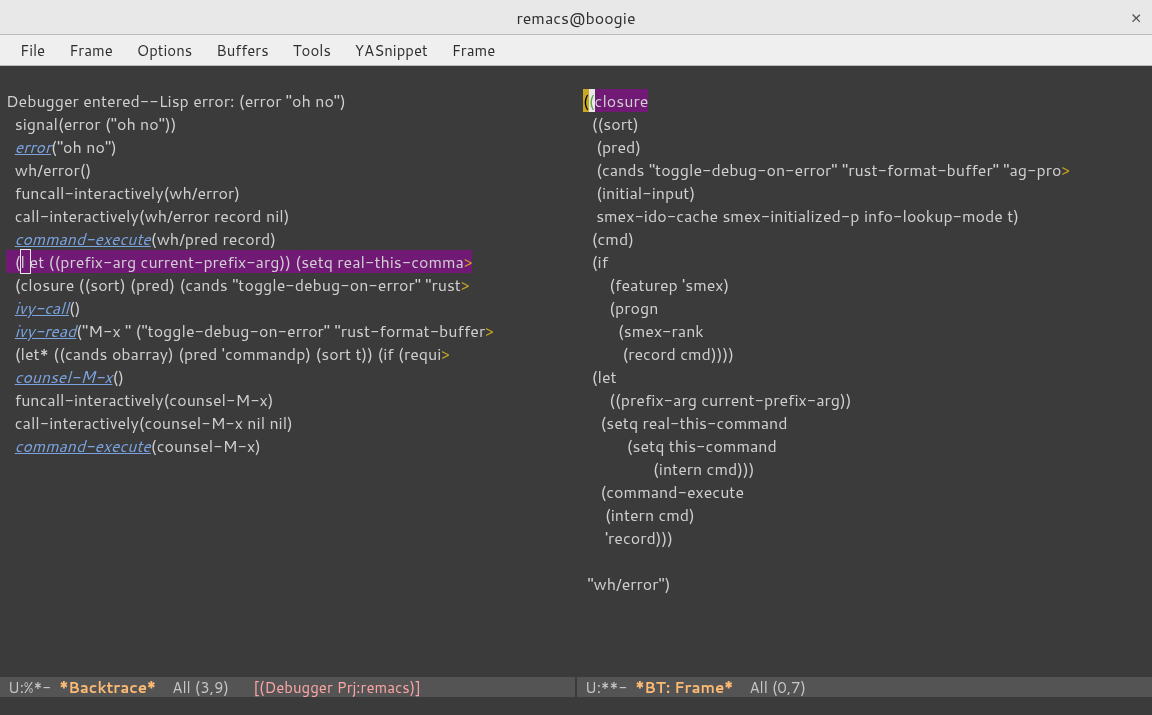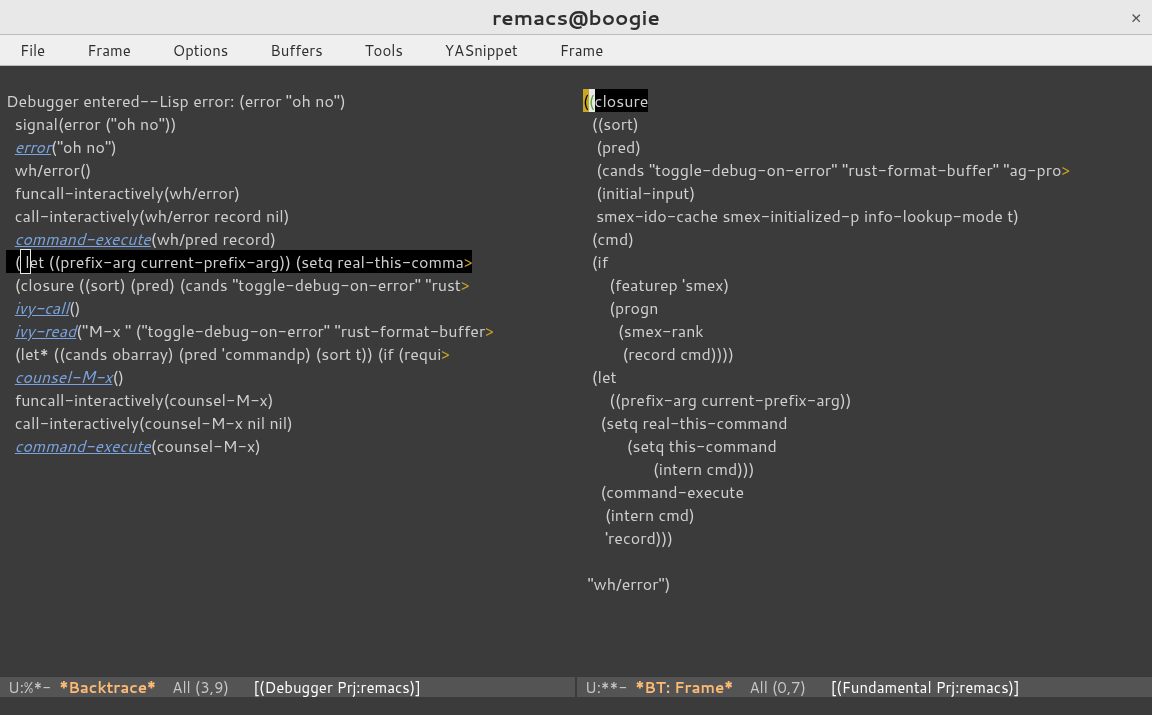--- a/index.html
+++ b/index.html
@@ -1,33 +1,33 @@
 <!DOCTYPE html>
 <html><head>
   <meta charset="utf-8">
   <style>
     * { margin: 0; padding: 0; box-sizing: border-box; }
     body { font-family: "Cantarell", "DejaVu Sans", sans-serif; width: 1152px; height: 715px; overflow: hidden; background: #000; }
     .titlebar { height: 35px; background: #e8e8e8; border-bottom: 1px solid #bbb; display: flex; align-items: center; justify-content: center; position: relative; }
-    .titlebar-title { font-size: 20px; font-weight: 700; color: #2e2e2e; }
+    .titlebar-title { font-size: 16px; font-weight: 400; color: #2e2e2e; }
     .titlebar-close { position: absolute; right: 10px; font-size: 18px; color: #555; cursor: pointer; }
-    .menubar { height: 31px; background: #efefef; border-bottom: 1px solid #bbb; display: flex; align-items: center; padding: 0 8px; gap: 18px; font-size: 15px; color: #2e2e2e; }
+    .menubar { height: 31px; background: #efefef; border-bottom: 1px solid #bbb; display: flex; align-items: center; padding: 0 8px; gap: 0; font-size: 15px; color: #2e2e2e; }
     .menubar-item { padding: 4px 12px; cursor: pointer; }
     .pane { flex: 1; background: #3b3b3b; color: #d0d0d0; display: flex; flex-direction: column; position: relative; overflow: hidden; }
     .pane + .pane { border-left: 2px solid #3b3b3b; }
     .code { flex: 1; white-space: pre; padding: 0 6px 0 6px; overflow: hidden; }
     .link { color: #7aa3e0; text-decoration: underline; cursor: pointer; font-style: italic; }
-    .hl-line { background: #000000; text-align: right; }
+    .hl-line { background: #701a75; }
     .cursor-box { outline: 1px solid #e8e8e8; display:inline-block; width: 9px; }
     .paren-yellow { background: #c9a722; color: #000; }
     .cursor-open { background: #e8e8e8; color: #5a3; display:inline-block; }
     .overflow-arrow { color: #c9a722; }
     .modeline { height: 20px; background: #545454; color: #c7c7c7; display: flex; align-items: center; padding: 0 4px; font-size: 15px; white-space: pre; }
     .ml-buffer { color: #fdba74; font-weight: bold; }
-    .ml-project { color: #ffffff; }
+    .ml-project { color: #fca5a5; }
     .minibuffer { height: 18px; background: #3b3b3b; }
     .wrap { display:flex; flex-direction:column; height: calc(715px - 35px - 31px); }
     .panes { display:flex; flex:1; }
   </style>
 </head>
 <body>
 
 <div class="titlebar">
   <span class="titlebar-title">remacs@boogie</span>
   <span class="titlebar-close">×</span>
@@ -86,18 +86,18 @@
 <span>      ((prefix-arg current-prefix-arg))</span>
 <span>    (setq real-this-command</span>
 <span>          (setq this-command</span>
 <span>                (intern cmd)))</span>
 <span>    (command-execute</span>
 <span>     (intern cmd)</span>
 <span>     'record)))</span>
 <span></span>
 <span> "wh/error")</span>
 </div>
-  <div class="modeline"><span> U:**-  </span><span class="ml-buffer">*BT: Frame*</span><span>    All </span><span>(0,7)</span><span class="ml-project">      [(Fundamental Prj:remacs)]</span></div>
+  <div class="modeline"><span> U:**-  </span><span class="ml-buffer">*BT: Frame*</span><span>    All </span><span>(0,7)</span></div>
 </div>
 
 </div>
 <div class="minibuffer"></div>
 </div>
 
 </body></html>

